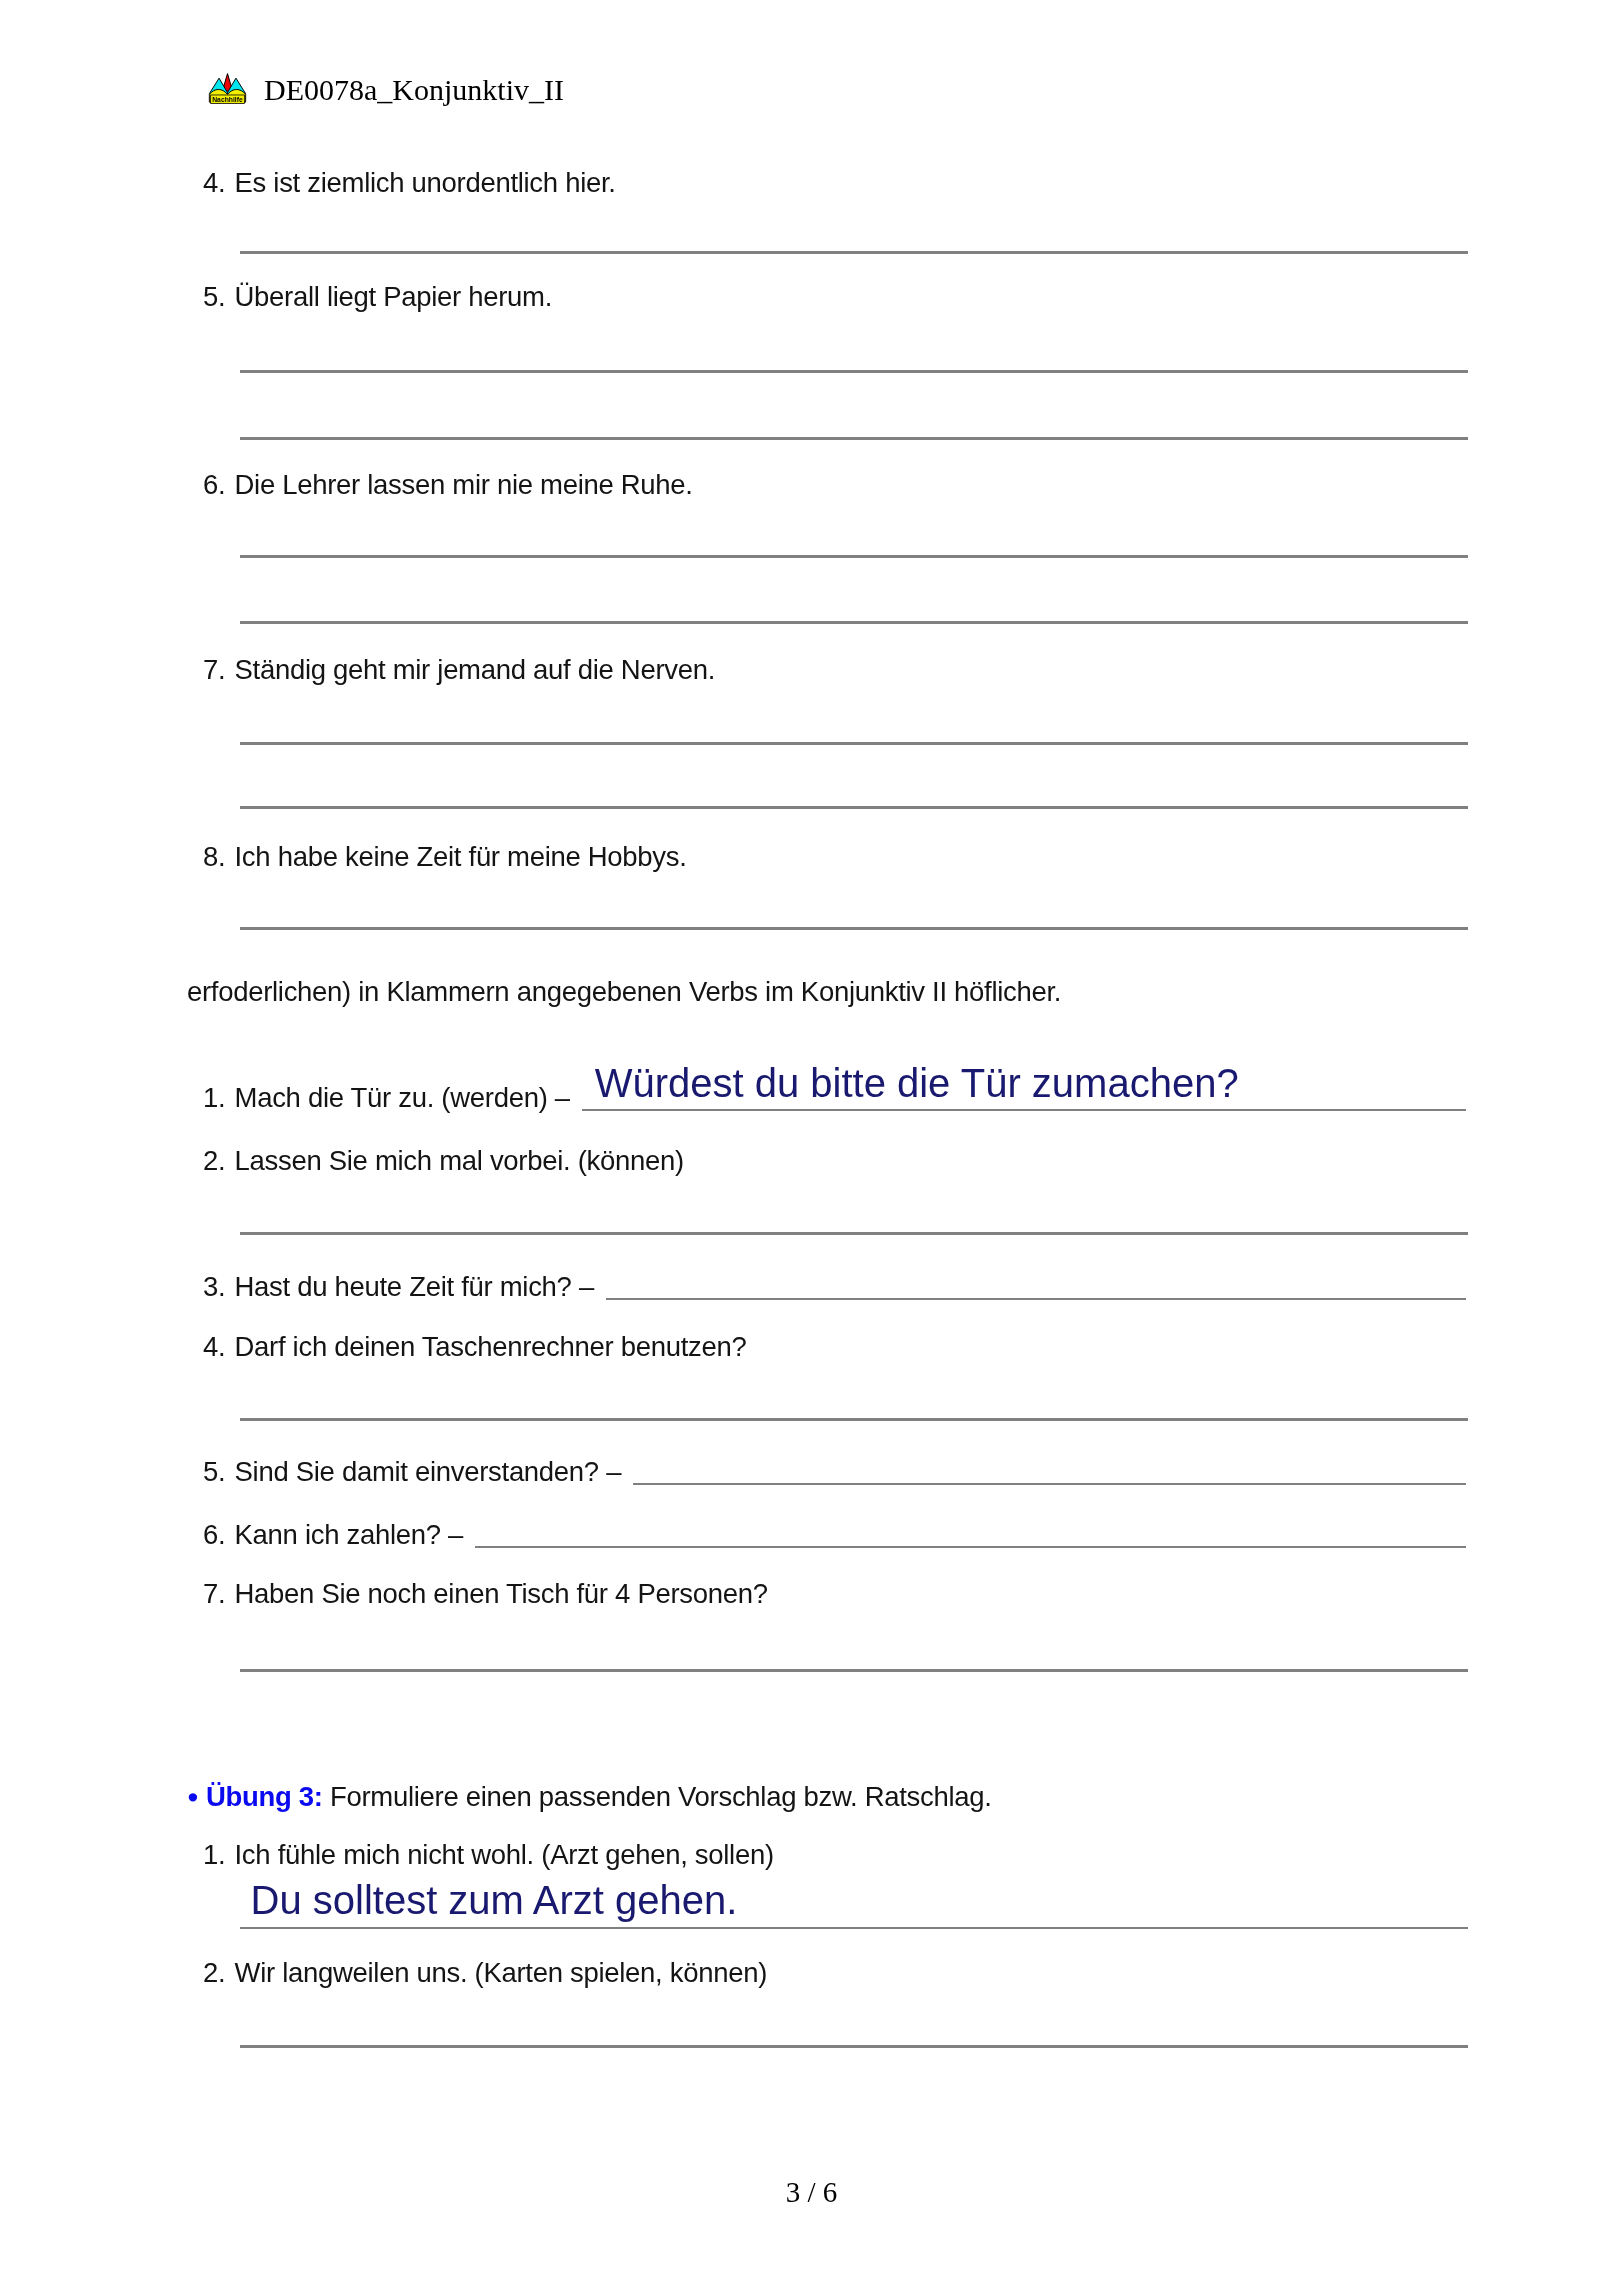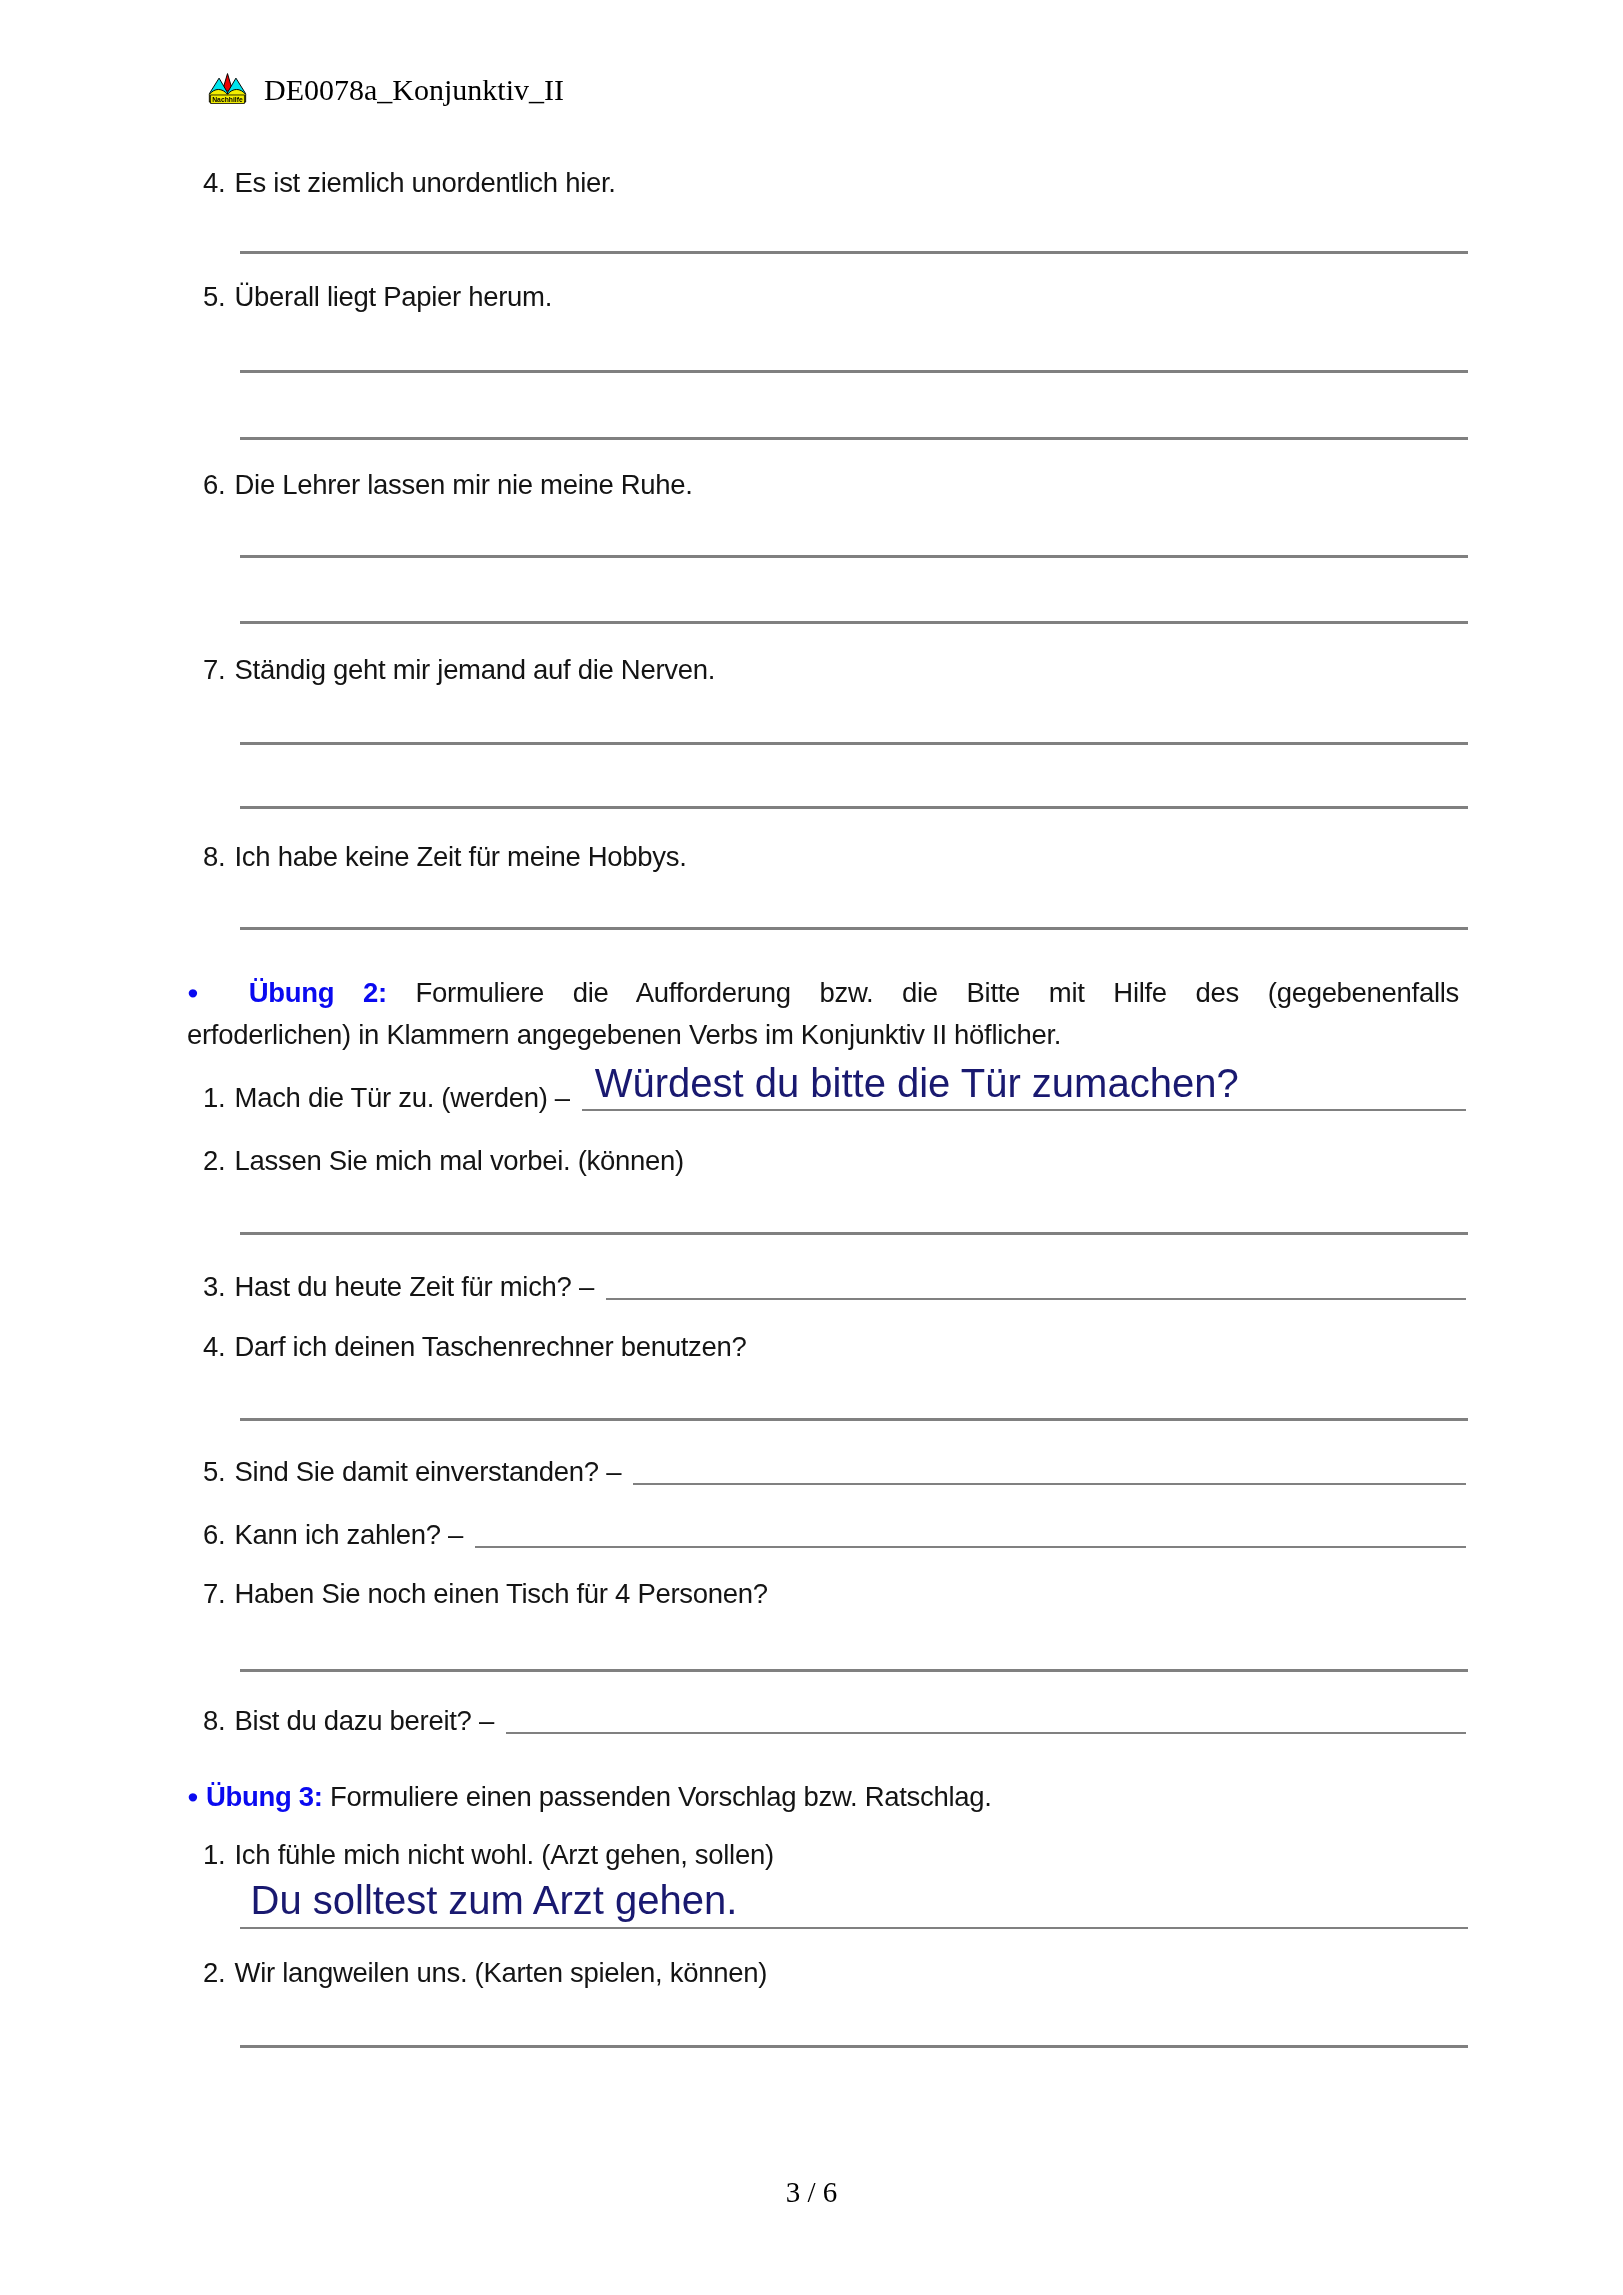--- a/index.html
+++ b/index.html
@@ -106,21 +106,20 @@
   </div>
   <div class="hline" style="top:742px"></div>
   <div class="hline" style="top:806px"></div>
 
   <div class="row" style="top:835px">
     <span class="sentence"><span class="num">8.</span><span>Ich habe keine Zeit für meine Hobbys.</span></span>
   </div>
   <div class="hline" style="top:927px"></div>
 
   <div class="ex-head" style="top:971px">
-    <div class="line1"><span class="bullet">●</span> <span class="ex-label">Übung 2:</span> <span>Formuliere die Aufforderung bzw. die Bitte mit Hilfe des (gegebenenfalls</span></div>
     <div class="line2">erfoderlichen) in Klammern angegebenen Verbs im Konjunktiv II höflicher.</div>
   </div>
 
   <div class="row" style="top:1076px">
     <span class="sentence"><span class="num">1.</span><span>Mach die Tür zu. (werden) –</span></span>
     <span class="fill-line">
         <span class="answer">Würdest du bitte die Tür zumachen?</span>
       </span>
   </div>
 
@@ -147,24 +146,20 @@
   <div class="row" style="top:1513px">
     <span class="sentence"><span class="num">6.</span><span>Kann ich zahlen? –</span></span>
     <span class="fill-line"></span>
   </div>
 
   <div class="row" style="top:1572px">
     <span class="sentence"><span class="num">7.</span><span>Haben Sie noch einen Tisch für 4 Personen?</span></span>
   </div>
   <div class="hline" style="top:1669px"></div>
 
-  <div class="row" style="top:1699px">
-    <span class="sentence"><span class="num">8.</span><span>Bist du dazu bereit? –</span></span>
-    <span class="fill-line"></span>
-  </div>
 
   <div class="ex-head" style="top:1775px">
     <div><span class="bullet">●</span> <span class="ex-label">Übung 3:</span> <span>Formuliere einen passenden Vorschlag bzw. Ratschlag.</span></div>
   </div>
 
   <div class="row" style="top:1833px">
     <span class="sentence"><span class="num">1.</span><span>Ich fühle mich nicht wohl. (Arzt gehen, sollen)</span></span>
   </div>
   <div class="answer-standalone" style="top:1885px">
     <span class="answer">Du solltest zum Arzt gehen.</span>

